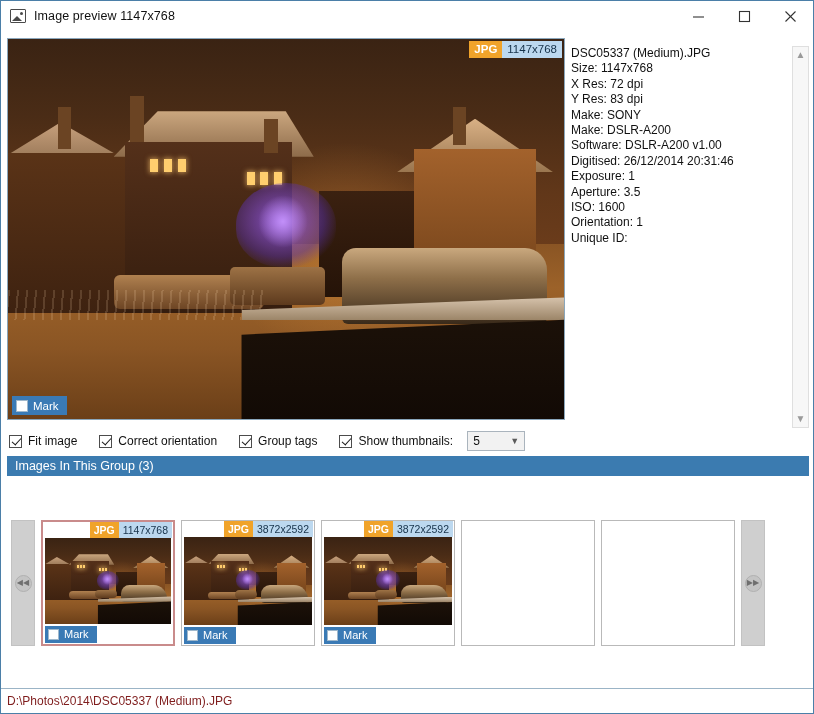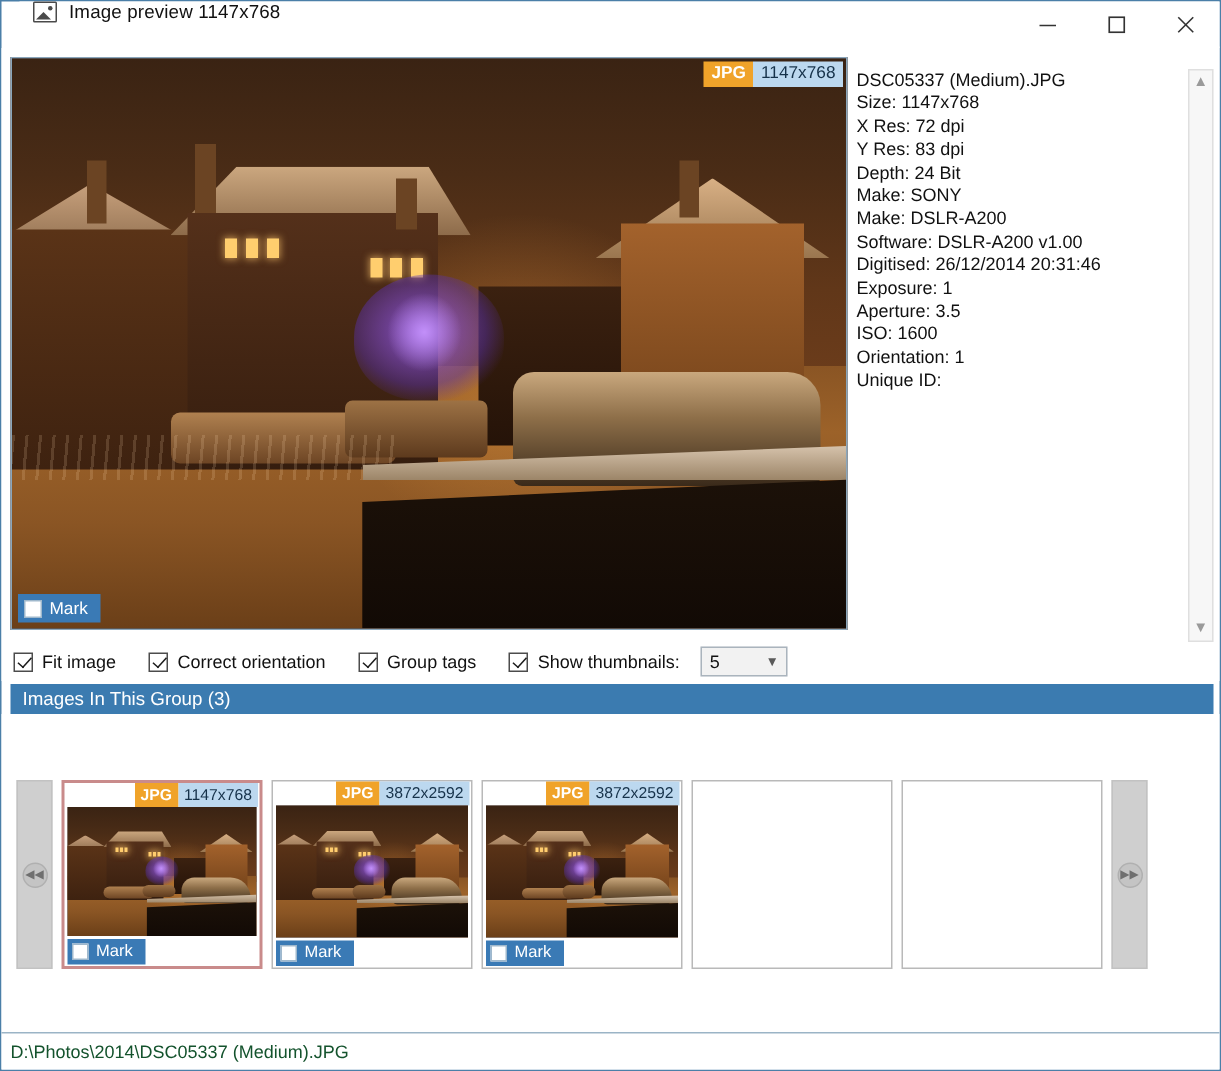--- a/index.html
+++ b/index.html
@@ -12,23 +12,22 @@
   .window{
     width:814px;height:714px;box-sizing:border-box;
     border:1px solid #4b7fa8;
     background:#ffffff;
     display:flex;flex-direction:column;
     position:relative;
   }
   
   .titlebar{
     height:30px;flex:0 0 30px;background:#ffffff;
-    display:flex;align-items:flex-start;
+    display:flex;align-items:center;
     border-bottom:1px solid #ffffff;
-    margin-left:12px;
   }
   .title-icon{
     width:16px;height:14px;margin-left:9px;margin-right:8px;
     border:1.6px solid #4a4a4a;border-radius:1px;
     position:relative;box-sizing:border-box;background:#fff;
   }
   .title-icon:before{
     content:"";position:absolute;left:1px;bottom:1px;
     width:0;height:0;border-left:5px solid transparent;
     border-right:5px solid transparent;border-bottom:5px solid #4a4a4a;
@@ -286,21 +285,21 @@
   .thumb-mark{
     height:17px;background:#3a7ab5;display:flex;align-items:center;gap:5px;
     padding:0 9px 0 3px;
   }
   .thumb-mark .mark-box{width:11px;height:11px;flex:0 0 11px;}
   .thumb-mark .mark-text{font-size:11px;}
   .thumb.empty{border:1px solid #b9b9b9;background:#fff;}
   
   .statusbar{
     flex:0 0 24px;border-top:1px solid #9bb4c6;background:#ffffff;
-    display:flex;align-items:center;padding-left:6px;font-size:12px;color:#14532d;
+    display:flex;align-items:center;padding-left:6px;font-size:12px;color:#7f1d1d;
   }
 </style>
 </head>
 <body>
 
 <div class="window">
 
   <div class="titlebar">
     <div class="title-icon"></div>
     <div class="title-text">Image preview 1147x768</div>
@@ -367,21 +366,20 @@
         <span class="mark-text">Mark</span>
       </div>
     </div>
 
     <div class="meta">
       <div class="meta-list">
         <div class="meta-line">DSC05337 (Medium).JPG</div>
         <div class="meta-line">Size: 1147x768</div>
         <div class="meta-line">X Res: 72 dpi</div>
         <div class="meta-line">Y Res: 83 dpi</div>
-        <div class="meta-line">Depth: 24 Bit</div>
         <div class="meta-line">Make: SONY</div>
         <div class="meta-line">Make: DSLR-A200</div>
         <div class="meta-line">Software: DSLR-A200 v1.00</div>
         <div class="meta-line">Digitised: 26/12/2014 20:31:46</div>
         <div class="meta-line">Exposure: 1</div>
         <div class="meta-line">Aperture: 3.5</div>
         <div class="meta-line">ISO: 1600</div>
         <div class="meta-line">Orientation: 1</div>
         <div class="meta-line">Unique ID:</div>
       </div>

